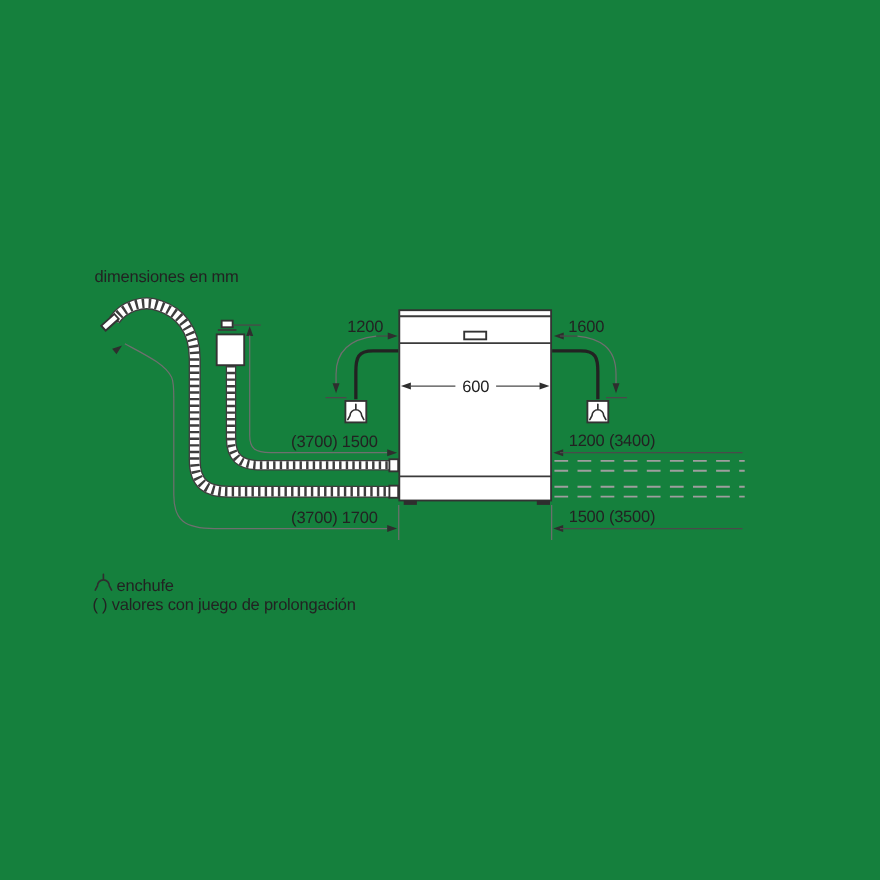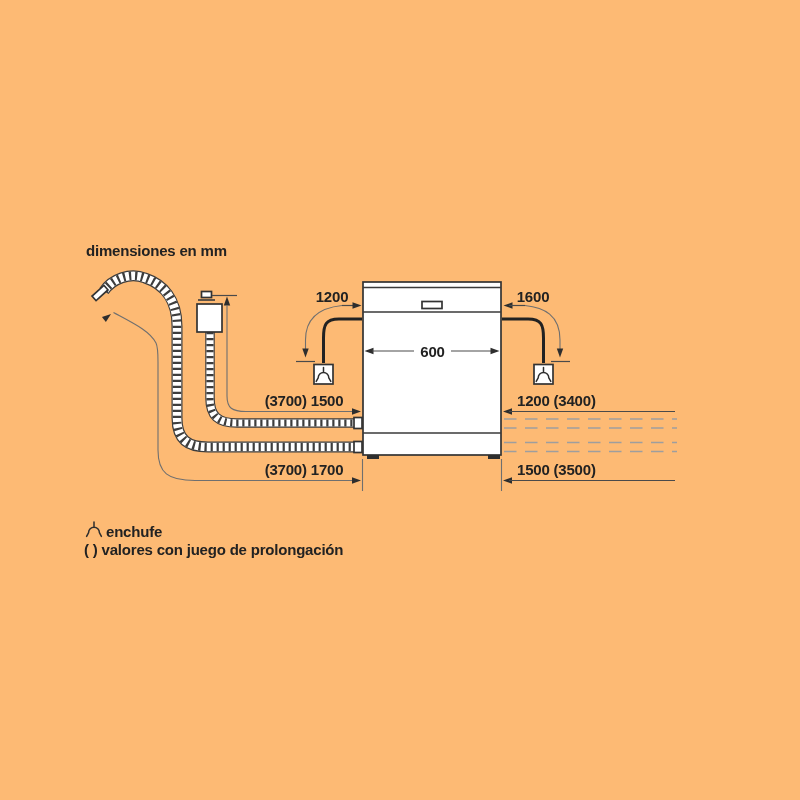--- a/index.html
+++ b/index.html
@@ -7,23 +7,22 @@
     padding: 0;
     background: #ffffff;
     width: 800px;
     height: 800px;
     font-family: "Liberation Sans", sans-serif;
   }
   .stage {
     position: relative;
     width: 800px;
     height: 800px;
-    background: #fdba74;
+    background: #15803d;
     overflow: hidden;
-    font-weight: bold;
   }
   svg text {
     font-family: "Liberation Sans", sans-serif;
     fill: #222222;
     letter-spacing: -0.2px;
   }
   .lbl { font-size: 15px; }
   .title-lbl { font-size: 15px; }
   .thick-line { stroke: #3a3a3a; stroke-width: 1.6; fill: none; }
   .thin-line  { stroke: #6f6f6f; stroke-width: 1.1; fill: none; }

